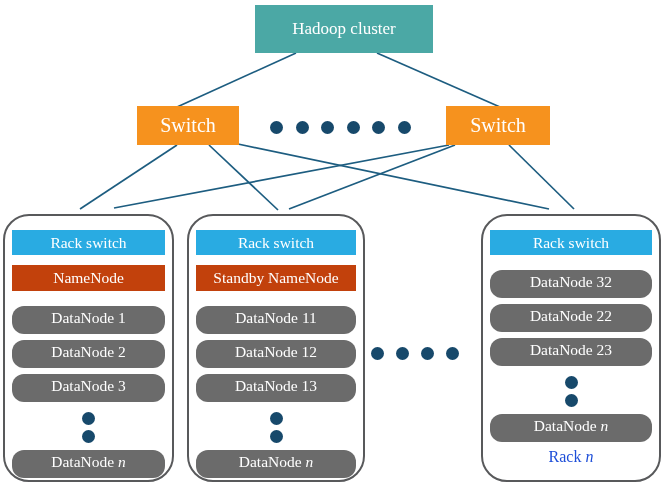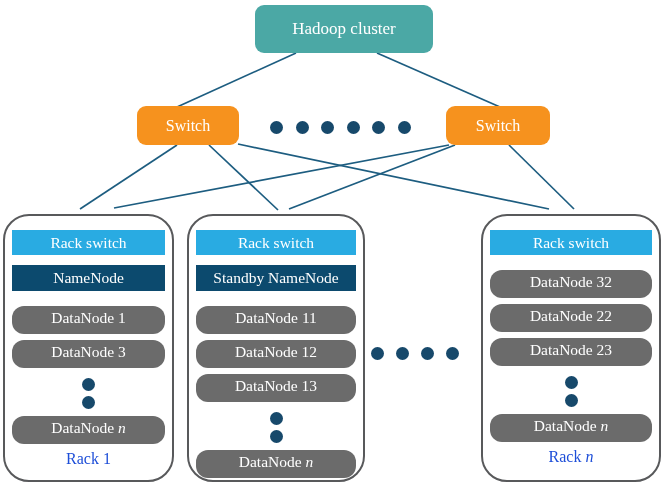--- a/index.html
+++ b/index.html
@@ -4,44 +4,44 @@
 <style>
   html,body{margin:0;padding:0;background:#ffffff;}
   .canvas{
     position:relative;width:662px;height:485px;background:#ffffff;
     font-family:"Liberation Serif","DejaVu Serif",serif;overflow:hidden;
   }
   .links{position:absolute;left:0;top:0;width:662px;height:485px;}
   .links line{stroke:#1d5d80;stroke-width:1.7;}
   .node{
     position:absolute;display:flex;align-items:center;justify-content:center;
-    color:#ffffff;text-align:center;border-radius:9px;
+    color:#ffffff;text-align:center;
   }
   .hadoop{left:255px;top:5px;width:178px;height:48px;background:#4ba8a5;font-size:17px;}
-  .switch{background:#f6921e;font-size:16px;}
+  .switch{background:#f6921e;font-size:20px;}
   .switch-left{left:137px;top:106px;width:102px;height:39px;}
   .switch-right{left:446px;top:106px;width:104px;height:39px;}
   .dots-row{position:absolute;display:flex;justify-content:space-between;align-items:center;}
   .dots-row.switch-dots{left:270px;top:121px;width:141px;height:13px;}
   .dots-row.rack-dots{left:371px;top:347px;width:88px;height:13px;}
   .dot{width:13px;height:13px;border-radius:50%;background:#17496b;flex:0 0 auto;}
   .rack{
     position:absolute;top:214px;height:268px;background:#ffffff;
     border:2px solid #58595b;border-radius:26px;box-sizing:border-box;
     padding:7px 7px 0 7px;display:flex;flex-direction:column;align-items:stretch;
   }
   .rack-1{left:3px;width:171px;}
   .rack-2{left:187px;width:178px;}
   .rack-3{left:481px;width:180px;}
   .bar{
     height:25px;line-height:25px;color:#ffffff;text-align:center;
     font-size:15.5px;flex:0 0 auto;
   }
   .bar.rackswitch{background:#29abe2;margin-top:7px;}
-  .bar.master{background:#0c4a6e;margin-top:10px;height:26px;line-height:26px;}
+  .bar.master{background:#c2410c;margin-top:10px;height:26px;line-height:26px;}
   .pill{
     height:28px;line-height:23px;border-radius:12px;background:#6b6b6b;
     color:#ffffff;text-align:center;font-size:15.5px;flex:0 0 auto;margin-top:6px;
   }
   .pill.first{margin-top:15px;}
   .pill.last{margin-top:7px;}
   .vdots{
     margin-top:10px;display:flex;flex-direction:column;align-items:center;
     gap:5px;flex:0 0 auto;
   }
@@ -91,20 +91,21 @@
     <span class="dot"></span>
     <span class="dot"></span>
     <span class="dot"></span>
     <span class="dot"></span>
   </div>
 
   <div class="rack rack-1">
     <div class="bar rackswitch">Rack switch</div>
     <div class="bar master">NameNode</div>
     <div class="pill first">DataNode 1</div>
+    <div class="pill">DataNode 2</div>
     <div class="pill">DataNode 3</div>
     <div class="vdots">
       <span class="dot"></span>
       <span class="dot"></span>
     </div>
     <div class="pill last">
       <span>DataNode </span><span class="it">n</span>
     </div>
     <div class="rack-label">
       <span>Rack 1</span><span class="it"></span>

